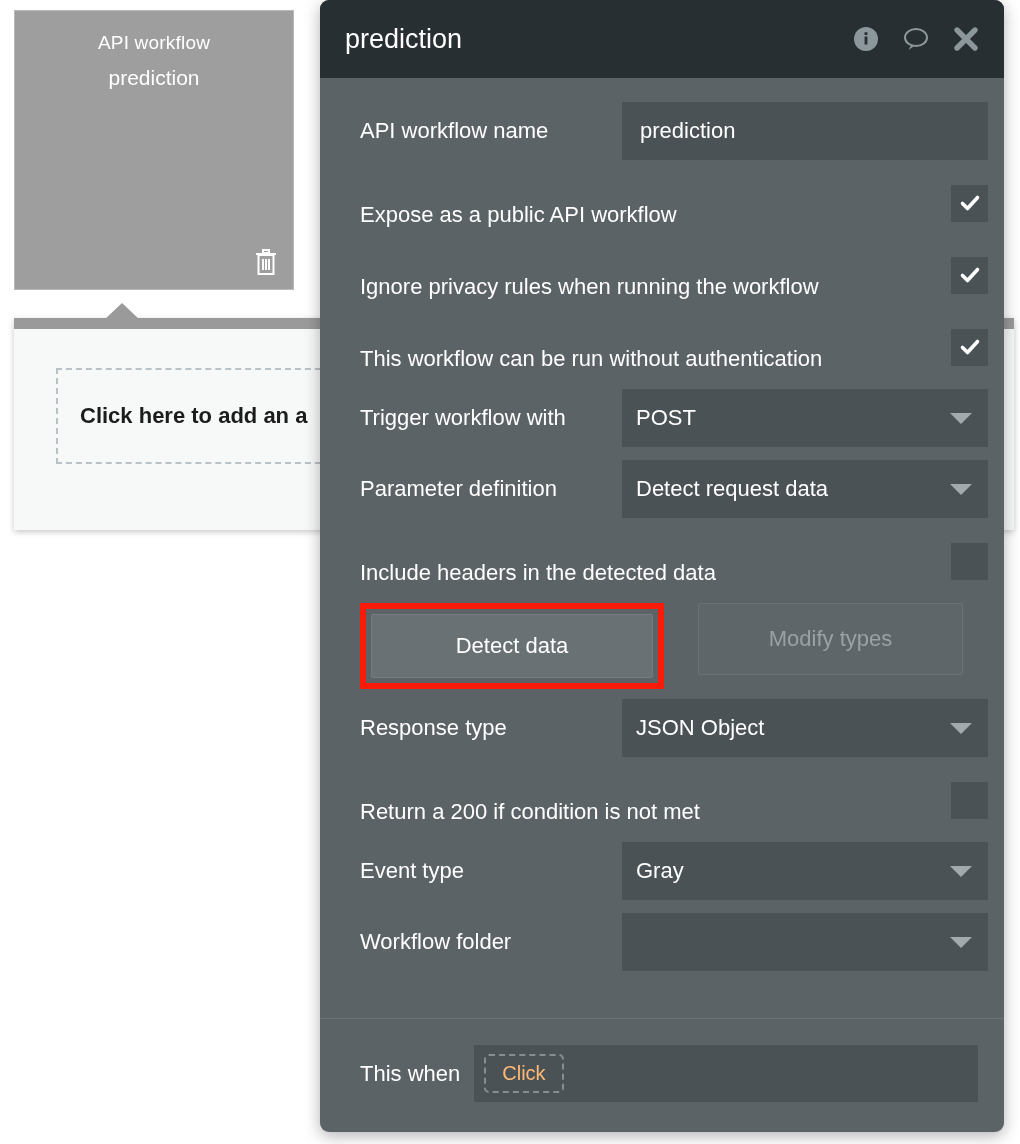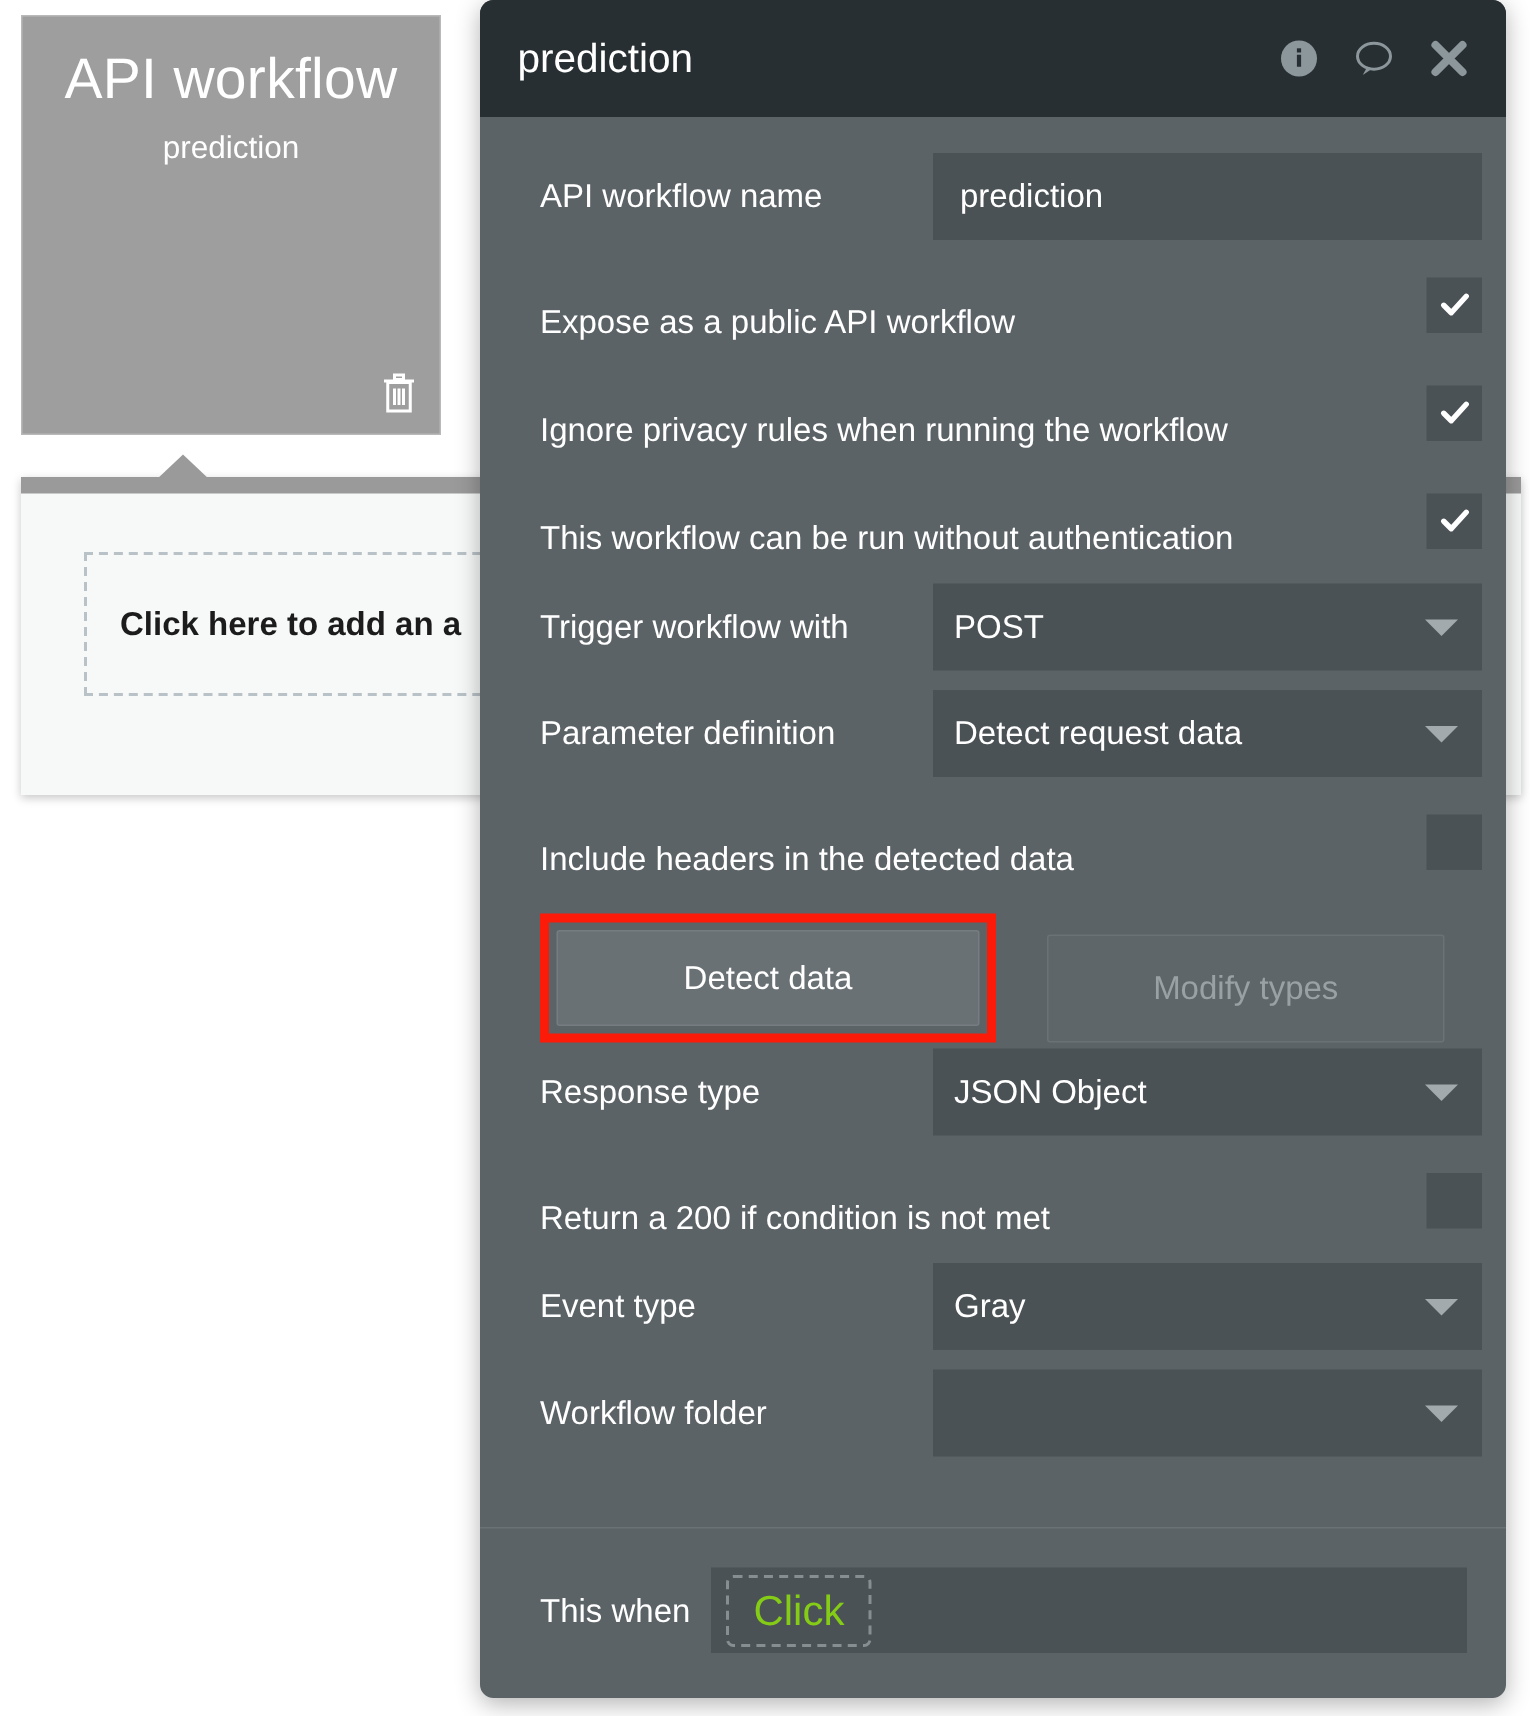--- a/index.html
+++ b/index.html
@@ -31,21 +31,21 @@
     width: 280px;
     height: 280px;
     background: #9e9e9e;
     border: 1px solid #b9b9b9;
     box-sizing: border-box;
   }
   #event-card .ev-title {
     margin-top: 22px;
     text-align: center;
     color: #ffffff;
-    font-size: 38px;
+    font-size: 19px;
     font-weight: 400;
     letter-spacing: .2px;
     line-height: 1.1;
   }
   #event-card .ev-sub {
     margin-top: 12px;
     text-align: center;
     color: #ffffff;
     font-size: 21px;
     font-weight: 400;
@@ -204,21 +204,21 @@
     flex: none;
     display: flex;
     align-items: center;
     justify-content: center;
   }
   .checkbox svg { display: block; }
 
   
   .btn-row {
     display: flex;
-    align-items: flex-end;
+    align-items: flex-start;
     gap: 0;
     height: 92px;
     margin-bottom: 4px;
     position: relative;
   }
   .redbox {
     border: 6px solid #fc1b08;
     padding: 5px;
     box-sizing: border-box;
     width: 304px;
@@ -268,22 +268,22 @@
     height: 57px;
     background: #4b5256;
     display: flex;
     align-items: center;
     padding-left: 10px;
     box-sizing: border-box;
   }
   .clickchip {
     border: 2px dashed #878e92;
     border-radius: 5px;
-    color: #84cc16;
-    font-size: 28px;
+    color: #fdba74;
+    font-size: 20px;
     padding: 6px 16px;
     display: inline-flex;
     align-items: center;
   }
 </style>
 </head>
 <body>
 
 <div id="canvas">
 

